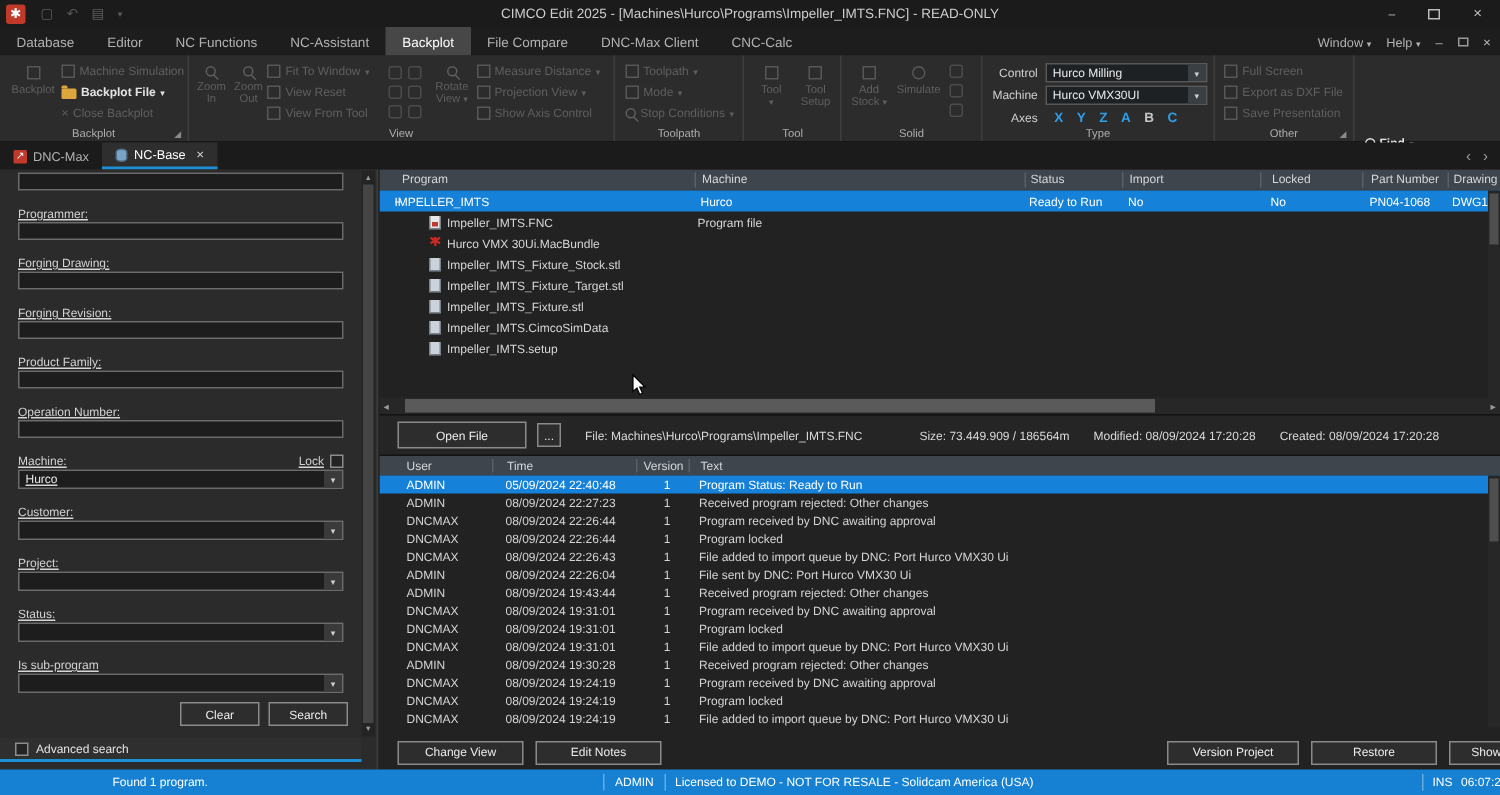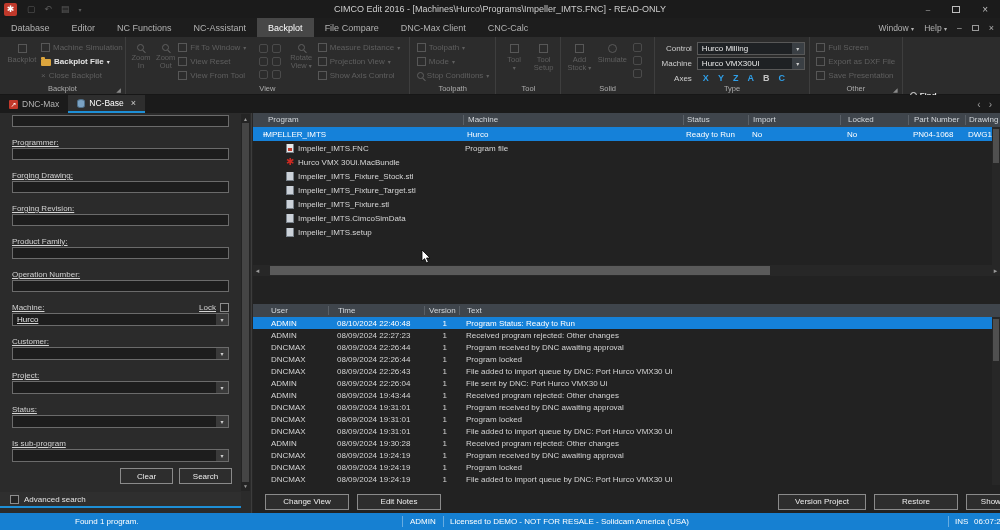--- a/index.html
+++ b/index.html
@@ -129,21 +129,21 @@
 <body>
 
 <div class="titlebar">
   <div class="logo">✱</div>
   <div class="qat">
     <span>▢</span>
     <span>↶</span>
     <span>▤</span>
     <span class="caret">▾</span>
   </div>
-  <div class="title-text">CIMCO Edit 2016 - [Machines\Hurco\Programs\Impeller_IMTS.FNC] - READ-ONLY</div>
+  <div class="title-text">CIMCO Edit 2025 - [Machines\Hurco\Programs\Impeller_IMTS.FNC] - READ-ONLY</div>
   <div class="winctl">
     <span>–</span>
     <span class="box"></span>
     <span style="font-size:10px;">×</span>
   </div>
 </div>
 
 <div class="menubar">
   <div class="mtab">Database</div>
   <div class="mtab">Editor</div>
@@ -509,32 +509,40 @@
     </div>
 
   <div class="hscroll">
     <span class="harrow">◂</span>
     <div class="track">
         <div class="thumb"></div>
       </div>
     <span class="harrow">▸</span>
   </div>
 
+  <div class="filebar">
+    <div class="btn openbtn">Open File</div>
+    <div class="btn dotbtn">...</div>
+    <span class="inf">File: Machines\Hurco\Programs\Impeller_IMTS.FNC</span>
+    <span class="inf" style="margin-left:38px;">Size: 73.449.909 / 186564m</span>
+    <span class="inf">Modified: 08/09/2024 17:20:28</span>
+    <span class="inf">Created: 08/09/2024 17:20:28</span>
+  </div>
 
   <div class="lhead">
     <div class="cell l-user">User</div>
     <div class="cell l-time">Time</div>
     <div class="cell l-ver">Version</div>
     <div class="cell l-text">Text</div>
   </div>
 
   <div class="lrows">
     <div class="lrow sel">
         <div class="cell l-user">ADMIN</div>
-        <div class="cell l-time">08/10/2024 22:40:48</div>
+        <div class="cell l-time">05/09/2024 22:40:48</div>
         <div class="cell l-ver">1</div>
         <div class="cell l-text">Program Status: Ready to Run</div>
       </div>
     <div class="lrow">
         <div class="cell l-user">ADMIN</div>
         <div class="cell l-time">08/09/2024 22:27:23</div>
         <div class="cell l-ver">1</div>
         <div class="cell l-text">Received program rejected: Other changes</div>
       </div>
     <div class="lrow">

